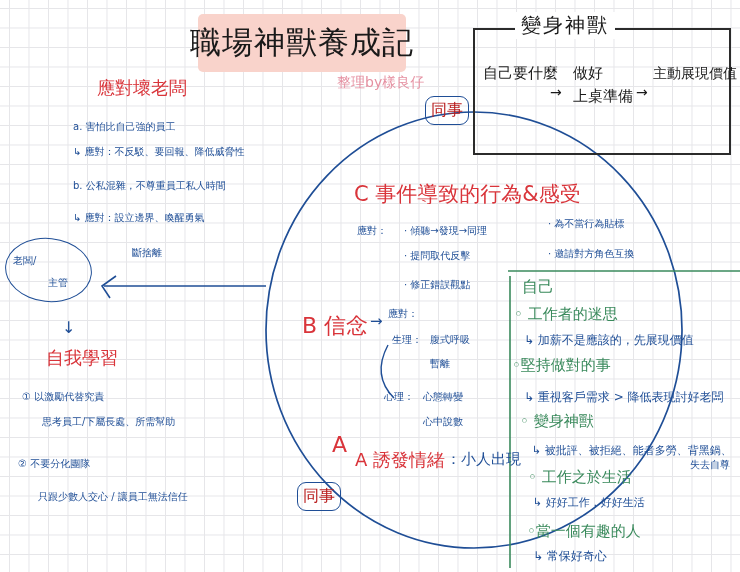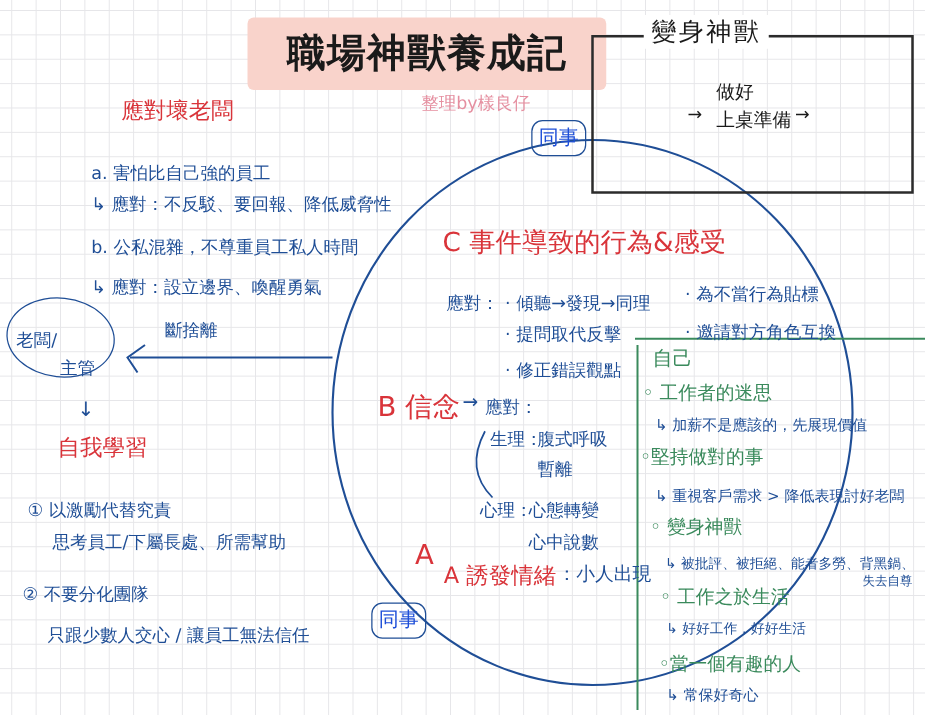--- a/index.html
+++ b/index.html
@@ -12,50 +12,50 @@
     background-size:19.5px 19.5px;
     background-position:9px 8px;
     font-family:"DejaVu Sans", sans-serif;
   }
   .abs { position:absolute; white-space:nowrap; }
   .blue { color:#1f4e96; }
   .red { color:#d9343a; }
   .green { color:#3a8a5c; }
   .pink { color:#e58fa0; }
   .title-box {
-    left:198px; top:14px; width:287px; height:58px;
+    left:198px; top:14px; width:208px; height:58px;
     background:#f9d3cb; border-radius:5px;
     display:flex; align-items:center; justify-content:center;
-    font-family:"DejaVu Serif", serif; font-weight:bold; font-size:31px; color:#1a1a1a;
+    font-family:"DejaVu Serif", serif; font-weight:normal; font-size:31px; color:#1a1a1a;
     letter-spacing:1px;
   }
   .credit { left:337px; top:74px; font-size:14px; }
   .transform-box {
     left:473px; top:28px; width:258px; height:127px;
     border:2px solid #2b2b2b; box-sizing:border-box;
   }
   .transform-title {
     left:515px; top:12px; padding:0 6px; background:#fff;
     font-size:20px; color:#1a1a1a; letter-spacing:2px;
   }
   .tb-text { font-size:15px; color:#1a1a1a; line-height:23px; }
   .arrow-plain { font-size:14px; color:#1a1a1a; }
 
-  .hand { font-size:14px; line-height:18px;margin-top:12px; }
+  .hand { font-size:10px; line-height:18px; }
   .hd-red { font-size:18px; }
   .section-h { font-size:22px; }
 
   .boss-ellipse {
     left:5px; top:238px; width:85px; height:62px;
     border:1.6px solid #1f4e96; border-radius:50%;
     transform:rotate(6deg);
   }
   .tag-box {
     border:1.6px solid #1f4e96; border-radius:9px;
-    font-size:16px; color:#1d4ed8; padding:3px 5px;text-align:right;
+    font-size:16px; color:#b91c1c; padding:3px 5px;text-align:right;
   }
   svg.overlay { position:absolute; left:0; top:0; }
 </style>
 </head>
 <body>
 
 <svg class="overlay" width="740" height="572">
 
   <ellipse cx="474" cy="330" rx="208" ry="218" fill="none" stroke="#1f4e96" stroke-width="1.7"></ellipse>
 
@@ -68,28 +68,30 @@
   <path d="M388,345 C380,360 376,380 394,398" fill="none" stroke="#1f4e96" stroke-width="1.4"></path>
 </svg>
 
 <div class="abs title-box">職場神獸養成記</div>
 <div class="abs credit pink">整理by樣良仔</div>
 
 <div class="abs transform-box"></div>
 <div class="abs transform-title">變身神獸</div>
 
 <div class="abs tb-text" style="left:483px; top:62px;">
+  <div>自己要什麼</div>
 </div>
 <div class="abs arrow-plain" style="left:550px; top:84px;">→</div>
 <div class="abs tb-text" style="left:573px; top:62px;">
   <div>做好</div>
   <div>上桌準備</div>
 </div>
 <div class="abs arrow-plain" style="left:636px; top:84px;">→</div>
 <div class="abs tb-text" style="left:653px; top:62px; font-size:14px;">
+  <div>主動展現價值</div>
 </div>
 
 <div class="abs red hd-red" style="left:97px; top:76px;">應對壞老闆</div>
 <div class="abs blue hand" style="left:73px; top:118px;">a. 害怕比自己強的員工</div>
 <div class="abs blue hand" style="left:73px; top:143px;">↳ 應對：不反駁、要回報、降低威脅性</div>
 <div class="abs blue hand" style="left:73px; top:177px;">b. 公私混雜，不尊重員工私人時間</div>
 <div class="abs blue hand" style="left:73px; top:209px;">↳ 應對：設立邊界、喚醒勇氣</div>
 <div class="abs blue hand" style="left:132px; top:244px;">斷捨離</div>
 
 <div class="abs boss-ellipse"></div>

